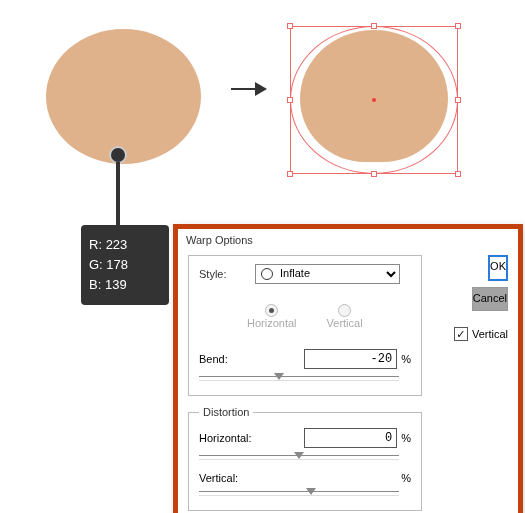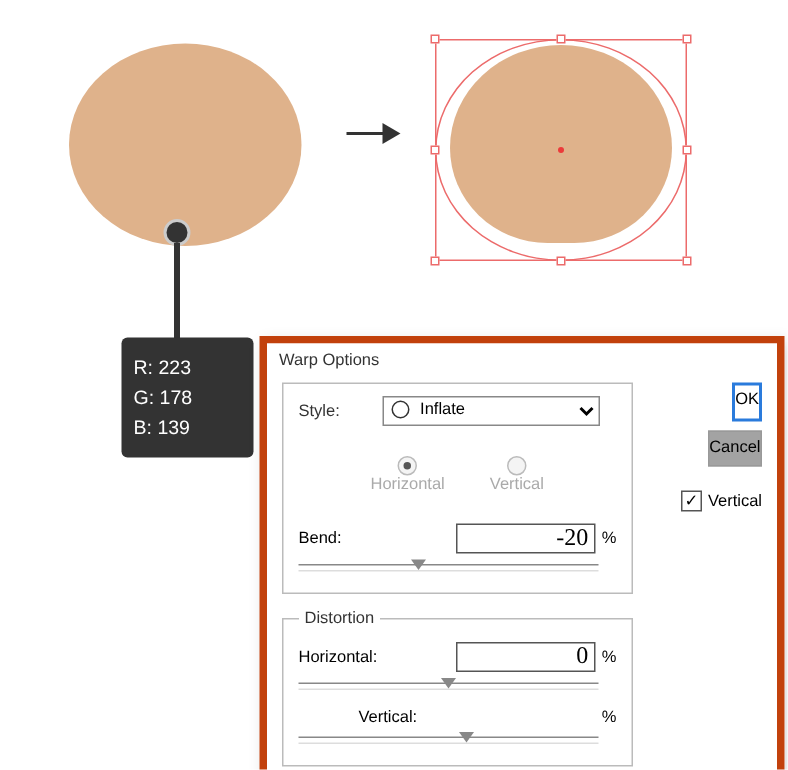--- a/index.html
+++ b/index.html
@@ -191,22 +191,22 @@
   .radio-dot.sel::after {
     content: ""; width: 5px; height: 5px; background: #555; border-radius: 50%;
   }
   .radio.disabled { color: #aaa; }
   .radio.disabled .radio-dot { border-color: #bbb; }
 
   .numfield {
     width: 46px;
     height: 16px;
     border: 1px solid #555;
-    font-family: Liberation Serif, serif;
-    font-size: 16px;
+    font-family: Liberation Mono, monospace;
+    font-size: 12px;
     text-align: right;
     padding-right: 4px;
     padding-left: 41px;
   }
   .pct { margin-left: 4px; }
 
   .slider {
     position: relative;
     height: 14px;
     margin: 2px 0 0 0;
@@ -334,21 +334,21 @@
           <span class="right-side">
             <input class="numfield" value="0" style="">
             <span class="pct">%</span>
           </span>
         </div>
         <div class="slider">
           <div class="slider-track"></div>
           <div class="slider-thumb" style="left:50%"></div>
         </div>
 
-        <div class="dist-row" style="margin-top:8px;margin-left:40px;">
+        <div class="dist-row" style="margin-top:8px;">
           <span class="lblw">Vertical:</span>
           <span class="right-side">
             <span class="pct">%</span>
           </span>
         </div>
         <div class="slider">
           <div class="slider-track"></div>
           <div class="slider-thumb" style="left:56%"></div>
         </div>
       </fieldset>

